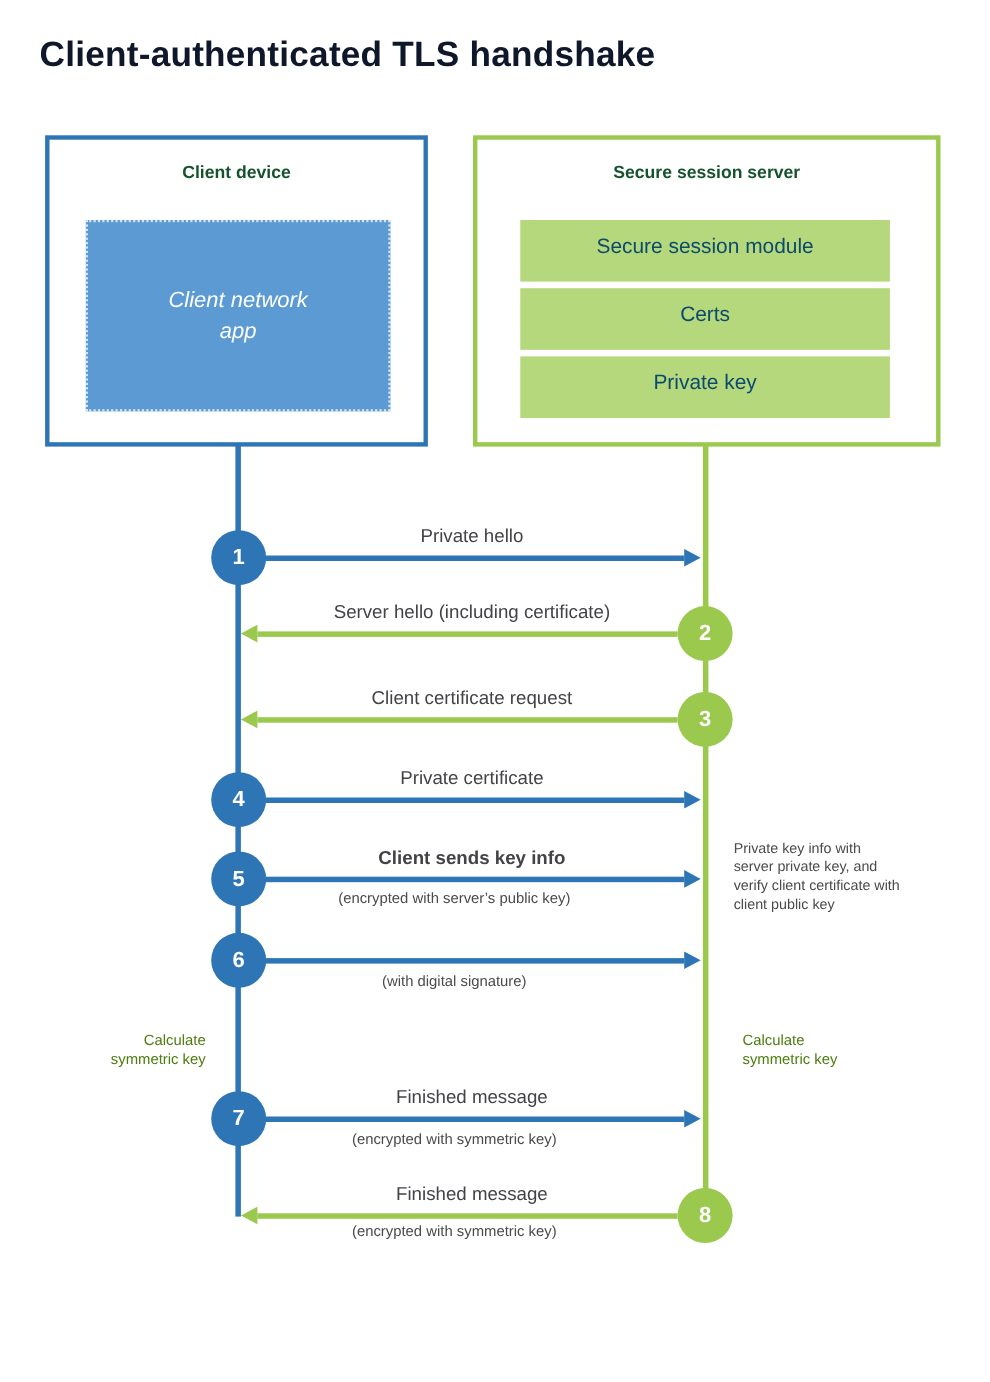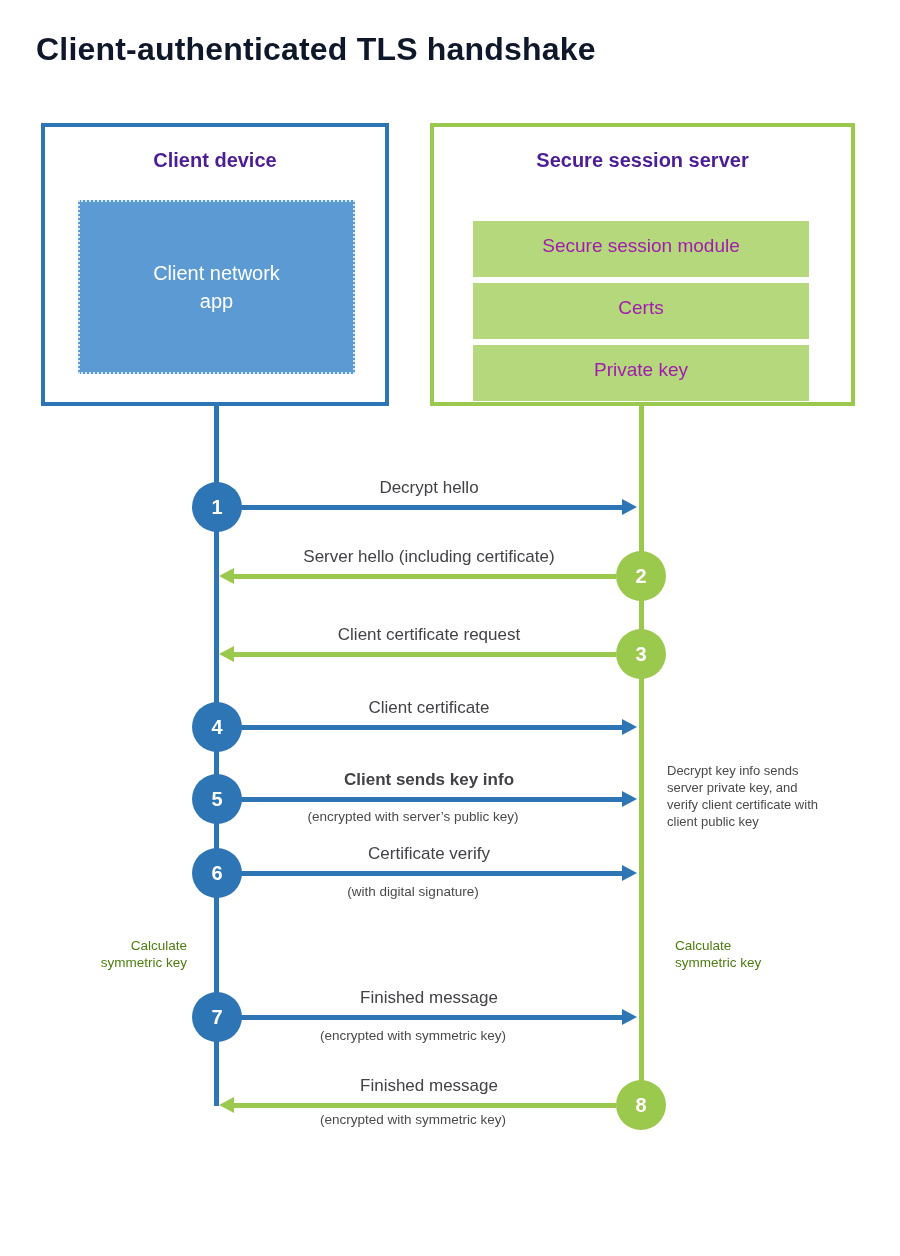--- a/index.html
+++ b/index.html
@@ -6,26 +6,26 @@
     --blue:#2e75b6; --blue_light:#5b9ad2; --green:#9bc94d; --green_light:#b4d87b;
   }
   *{margin:0;padding:0;box-sizing:border-box;}
   body{background:#ffffff;font-family:"Liberation Sans","DejaVu Sans",sans-serif;}
   #canvas{position:relative;width:900px;height:1256px;background:#ffffff;overflow:hidden;}
   .title{position:absolute;left:36px;top:31px;font-size:32px;font-weight:700;color:#0f172a;letter-spacing:.2px;}
   
   .obox{position:absolute;top:123px;height:283px;background:#fff;}
   .client-box{left:41px;width:348px;border:4px solid var(--blue);}
   .server-box{left:430px;width:425px;border:4px solid var(--green);}
-  .obox-header{position:absolute;top:22px;left:0;width:100%;text-align:center;font-size:20px;font-weight:700;color:#4c1d95;}
+  .obox-header{position:absolute;top:22px;left:0;width:100%;text-align:center;font-size:16px;font-weight:700;color:#14532d;}
   .app-box{position:absolute;left:33px;top:73px;width:277px;height:174px;background:var(--blue_light);
-    border:2px dotted rgba(255,255,255,.75);display:flex;align-items:center;justify-content:center;}
+    border:2px dotted rgba(255,255,255,.75);display:flex;align-items:center;justify-content:center;font-style:italic;}
   .app-box span{display:block;max-width:150px;text-align:center;font-size:20px;line-height:28px;color:#ffffff;}
   .bar{position:absolute;left:39px;width:336px;height:56px;background:var(--green_light);
-    text-align:center;line-height:50px;font-size:19px;color:#a21caf;margin-top:21px;}
+    text-align:center;line-height:50px;font-size:19px;color:#0c4a6e;}
   
   .lifeline{position:absolute;width:5px;}
   .ll-blue{left:214px;top:405px;height:701px;background:var(--blue);}
   .ll-green{left:639px;top:405px;height:701px;background:var(--green);}
   
   .circ{position:absolute;width:50px;height:50px;border-radius:50%;text-align:center;
     line-height:50px;font-size:20px;font-weight:700;color:#fff;}
   .c-blue{left:192px;background:var(--blue);}
   .c-green{left:616px;background:var(--green);}
   
@@ -61,53 +61,52 @@
   <div class="obox server-box">
     <div class="obox-header">Secure session server</div>
     <div class="bar" style="top:73px;">Secure session module</div>
     <div class="bar" style="top:197px;">Private key</div>
     <div class="bar" style="top:135px;">Certs</div>
   </div>
 
   <div class="lifeline ll-blue"></div>
   <div class="lifeline ll-green"></div>
 
-  <div class="mlabel" style="top:478px;">Decrypt hello</div>
+  <div class="mlabel" style="top:478px;">Private hello</div>
   <div class="aline blue" style="top:505px;"></div>
   <div class="head head-r" style="top:499px;"></div>
   <div class="circ c-blue" style="top:482px;">1</div>
 
   <div class="mlabel" style="top:547px;">Server hello (including certificate)</div>
   <div class="aline green" style="top:574px;"></div>
   <div class="head head-l" style="top:568px;"></div>
   <div class="circ c-green" style="top:551px;">2</div>
 
   <div class="mlabel" style="top:625px;">Client certificate request</div>
   <div class="aline green" style="top:652px;"></div>
   <div class="head head-l" style="top:646px;"></div>
   <div class="circ c-green" style="top:629px;">3</div>
 
-  <div class="mlabel" style="top:698px;">Client certificate</div>
+  <div class="mlabel" style="top:698px;">Private certificate</div>
   <div class="aline blue" style="top:725px;"></div>
   <div class="head head-r" style="top:719px;"></div>
   <div class="circ c-blue" style="top:702px;">4</div>
 
   <div class="mlabel" style="top:770px;font-weight:bold;">Client sends key info</div>
   <div class="aline blue" style="top:797px;"></div>
   <div class="head head-r" style="top:791px;"></div>
   <div class="circ c-blue" style="top:774px;">5</div>
   <div class="msub" style="top:809px;">(encrypted with server’s public key)</div>
 
-  <div class="mlabel" style="top:844px;">Certificate verify</div>
   <div class="aline blue" style="top:871px;"></div>
   <div class="head head-r" style="top:865px;"></div>
   <div class="circ c-blue" style="top:848px;">6</div>
   <div class="msub" style="top:884px;">(with digital signature)</div>
 
-  <div class="note">Decrypt key info sends server private key, and verify client certificate with client public key</div>
+  <div class="note">Private key info with server private key, and verify client certificate with client public key</div>
   <div class="calc calc-left">Calculate symmetric key</div>
   <div class="calc calc-right">Calculate symmetric key</div>
 
   <div class="mlabel" style="top:988px;">Finished message</div>
   <div class="aline blue" style="top:1015px;"></div>
   <div class="head head-r" style="top:1009px;"></div>
   <div class="circ c-blue" style="top:992px;">7</div>
   <div class="msub" style="top:1028px;">(encrypted with symmetric key)</div>
 
   <div class="mlabel" style="top:1076px;">Finished message</div>

